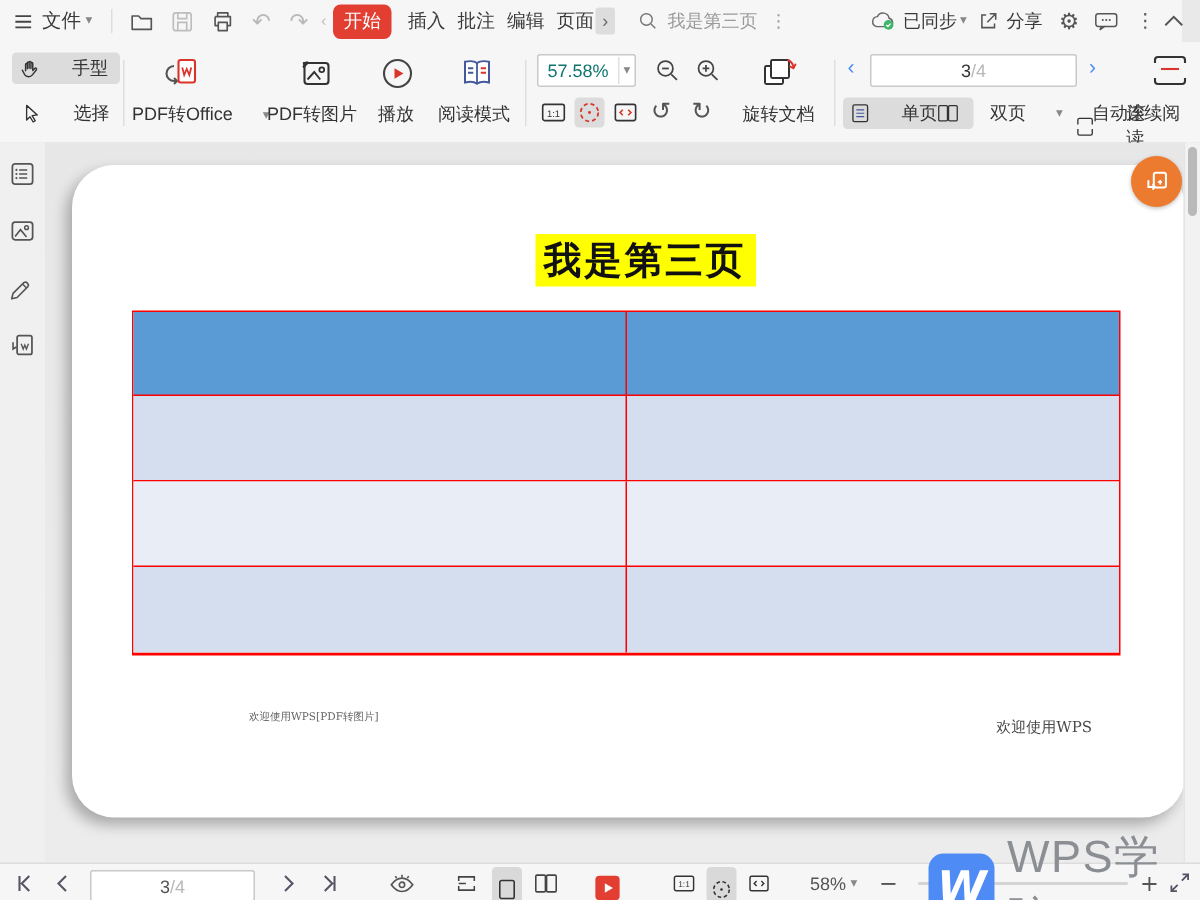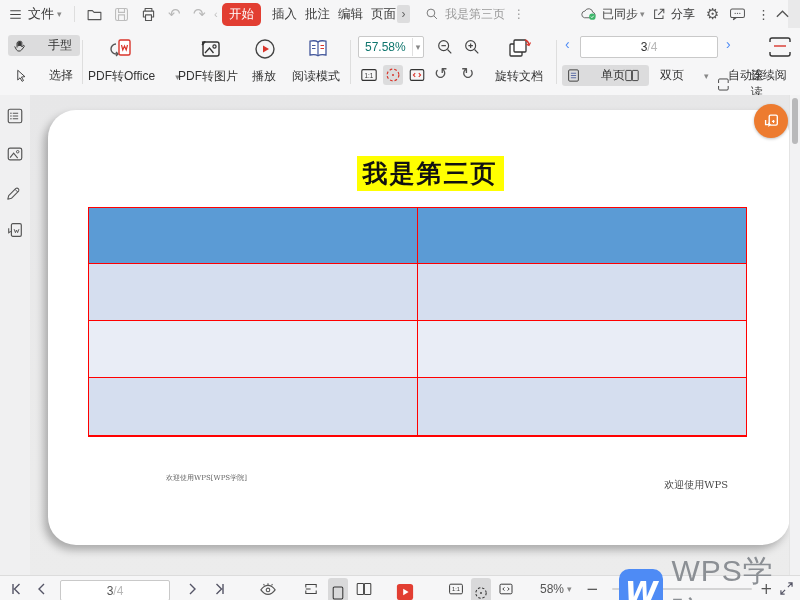--- a/index.html
+++ b/index.html
@@ -382,21 +382,21 @@
           </div>
           <div class="trow" style="height: 57px;">
             <div class="tcell" style="background: rgb(233, 237, 246); border-color: rgb(255, 0, 0);"></div>
             <div class="tcell" style="background: rgb(233, 237, 246); border-color: rgb(255, 0, 0);"></div>
           </div>
           <div class="trow" style="height: 57px;">
             <div class="tcell" style="background: rgb(213, 222, 239); border-color: rgb(255, 0, 0);"></div>
             <div class="tcell" style="background: rgb(213, 222, 239); border-color: rgb(255, 0, 0);"></div>
           </div>
         </div>
-      <div class="pfoot" style="left:118px;top:363px;font-size:7px;color:#666">欢迎使用WPS[WPS学院]</div>
+      <div class="pfoot" style="left:118px;top:363px;font-size:7px;color:#666">欢迎使用WPS[PDF转图片]</div>
       <div class="pfoot" style="right:62px;top:368px;font-size:10px">欢迎使用WPS</div>
     </div>
     <div class="badge">
       <svg width="18" height="18" viewBox="0 0 20 20">
           <rect x="8" y="3.5" width="9" height="11" rx="1.5" stroke="#fff" stroke-width="1.5" fill="none"></rect>
           <path d="M11 10.5h3M12.8 8.8v3.4" stroke="#fff" stroke-width="1.3"></path>
           <path d="M4 9v5h5" stroke="#fff" stroke-width="1.5" fill="none"></path>
           <path d="M7 12l2 2-2 2" stroke="#fff" stroke-width="1.3" fill="none"></path>
         </svg>
     </div>

